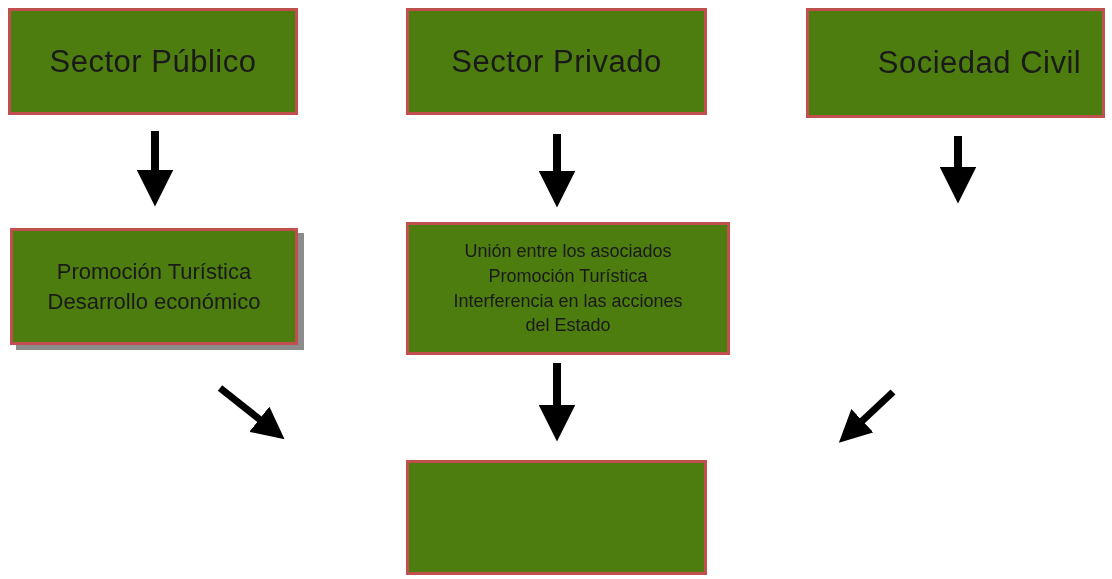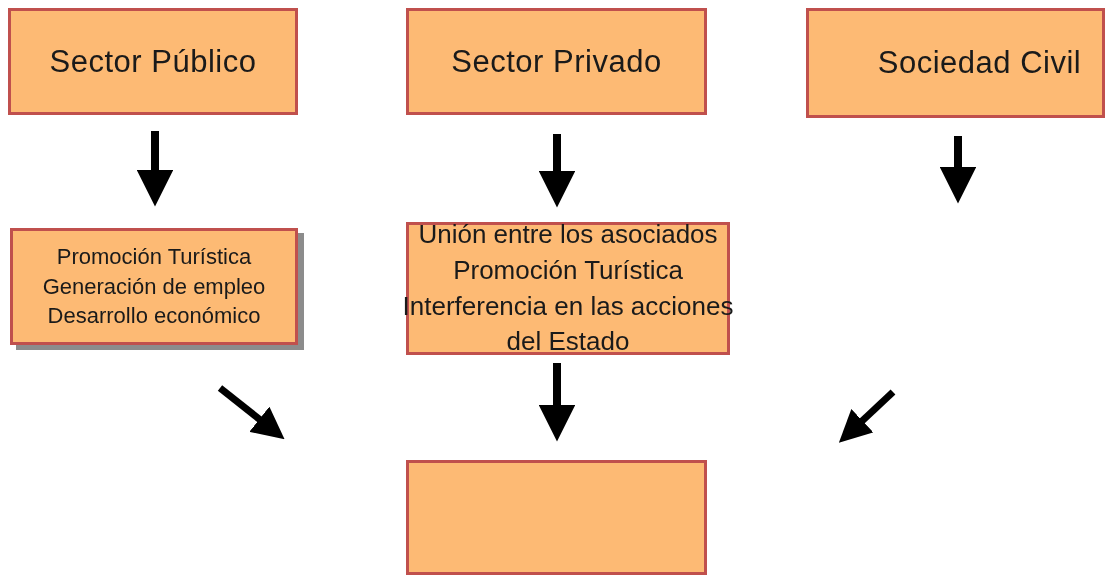--- a/index.html
+++ b/index.html
@@ -10,21 +10,21 @@
   }
   .canvas {
     position: relative;
     width: 1112px;
     height: 579px;
     background: #ffffff;
     overflow: hidden;
   }
   .box {
     position: absolute;
-    background: #fdba74;
+    background: #4d7c0f;
     border: 3px solid #c0504d;
     box-sizing: border-box;
     display: flex;
     flex-direction: column;
     align-items: center;
     justify-content: center;
     text-align: center;
     color: #1a1a1a;
   }
   .top-box {
@@ -39,21 +39,21 @@
   }
   .bottom-box {
     font-size: 32px;
     line-height: 1.35;
   }
   #sector-publico      { left: 8px;   top: 8px;   width: 290px; height: 107px; }
   #sector-privado      { left: 406px; top: 8px;   width: 301px; height: 107px; text-align: center; }
   #sociedad-civil      { left: 806px; top: 8px;   width: 299px; height: 110px; padding-left: 48px; }
 
   #publico-functions   { left: 10px;  top: 228px; width: 288px; height: 117px; font-size: 22px; line-height: 1.35; }
-  #privado-functions   { left: 406px; top: 222px; width: 324px; height: 133px; font-size: 26px; line-height: 1.38; }
+  #privado-functions   { left: 406px; top: 222px; width: 324px; height: 133px; font-size: 18px; line-height: 1.38; }
   #civil-functions     { left: 795px; top: 222px; width: 310px; height: 133px; font-size: 24px; line-height: 1.35; }
 
   #desarrollo-economico{ left: 406px; top: 460px; width: 301px; height: 115px; }
 
   .arrow-layer {
     position: absolute;
     left: 0; top: 0;
     width: 1112px;
     height: 579px;
     pointer-events: none;
@@ -85,21 +85,20 @@
   <div id="sector-privado" class="box top-box">
     <div>Sector Privado</div>
   </div>
 
   <div id="sociedad-civil" class="box top-box">
     <div>Sociedad Civil</div>
   </div>
 
   <div id="publico-functions" class="box mid-box shadowed">
     <div>Promoción Turística</div>
-    <div>Generación de empleo</div>
     <div>Desarrollo económico</div>
   </div>
 
   <div id="privado-functions" class="box mid-box">
     <div>Unión entre los asociados</div>
     <div>Promoción Turística</div>
     <div>Interferencia en las acciones</div>
     <div>del Estado</div>
   </div>
 

